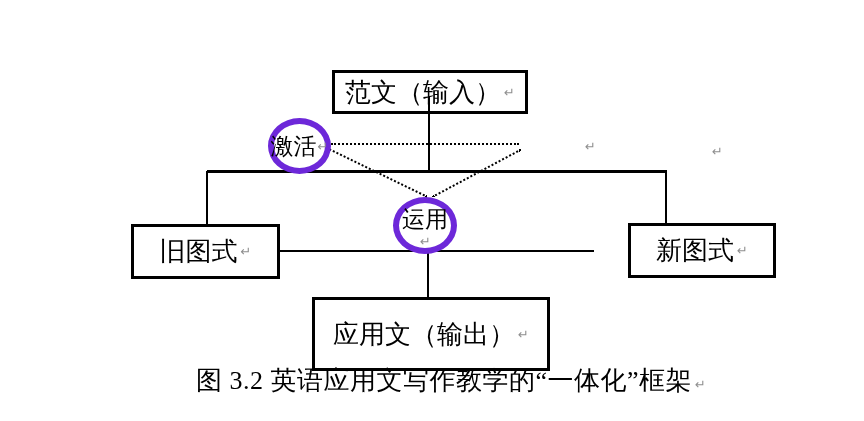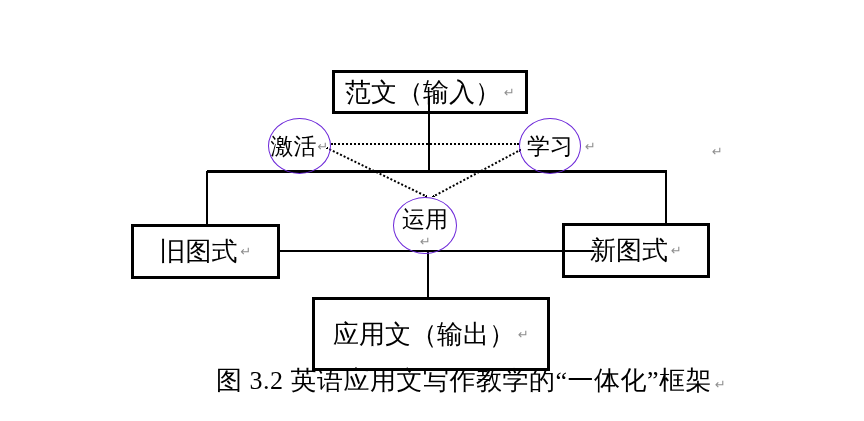--- a/index.html
+++ b/index.html
@@ -16,32 +16,32 @@
   .dotline { position:absolute; height:0; border-top:2px dotted #000; }
   .rot { transform-origin:0 0; }
   
   .box {
     position:absolute; border:3px solid #000; background:transparent;
     display:flex; align-items:center; justify-content:center;
     font-size:26px; white-space:nowrap; box-sizing:border-box;
   }
   
   .ellipse {
-    position:absolute; border:1px solid #6d28d9; border-radius:50%;
+    position:absolute; border:6px solid #6d28d9; border-radius:50%;
     background:transparent; display:flex; align-items:center; justify-content:center;
     font-size:23px; white-space:nowrap; box-sizing:border-box;
   }
   .pilcrow {
     font-family:"DejaVu Sans",sans-serif;
     font-size:13px; color:#8f8f8f; margin-left:3px; line-height:1;
   }
   .pilcrow.abs { position:absolute; margin:0; }
   .caption {
     position:absolute; left:196px; top:363px;
-    font-size:26px; white-space:nowrap; letter-spacing:0.5px;margin-left:20px;
+    font-size:26px; white-space:nowrap; letter-spacing:0.5px;
   }
 </style>
 </head>
 <body>
 
 <div class="page">
 
   <div class="vline" style="left:428px; top:97px;  height:75px;"></div>
   <div class="hline" style="left:207px; top:170px; width:460px;"></div>
   <div class="vline" style="left:206px; top:171px; height:54px;"></div>
@@ -56,38 +56,35 @@
   <div class="box" style="left:332px; top:38px; width:196px; height:44px;margin-top:32px;">
     <span>范文（输入）</span>
       <span class="pilcrow">↵</span>
   </div>
 
   <div class="box" style="left:131px; top:224px; width:149px; height:55px;">
     <span>旧图式</span>
       <span class="pilcrow">↵</span>
   </div>
 
-  <div class="box" style="left:562px; top:223px; width:148px; height:55px;text-align:center;">
+  <div class="box" style="left:628px; top:223px; width:148px; height:55px;text-align:center;">
     <span>新图式</span>
       <span class="pilcrow">↵</span>
   </div>
 
   <div class="box" style="left:312px; top:297px; width:238px; height:74px;">
     <span>应用文（输出）</span>
       <span class="pilcrow">↵</span>
   </div>
 
   <div class="ellipse" style="left:268px; top:118px; width:63px; height:56px;">
     <span>激活</span>
       <span class="pilcrow" style="margin-left:1px;">↵</span>
   </div>
 
-  <div class="ellipse" style="left:519px; top:118px; width:62px; height:56px;">
-    <span>学习</span>
-  </div>
   <span class="pilcrow abs" style="left:585px; top:140px;">↵</span>
 
   <div class="ellipse" style="left:393px; top:197px; width:64px; height:57px;flex-direction:column;">
     <span>运用</span>
       <span class="pilcrow" style="margin-left:1px;">↵</span>
   </div>
 
   <span class="pilcrow abs" style="left:712px; top:145px;">↵</span>
 
   <div class="caption">

